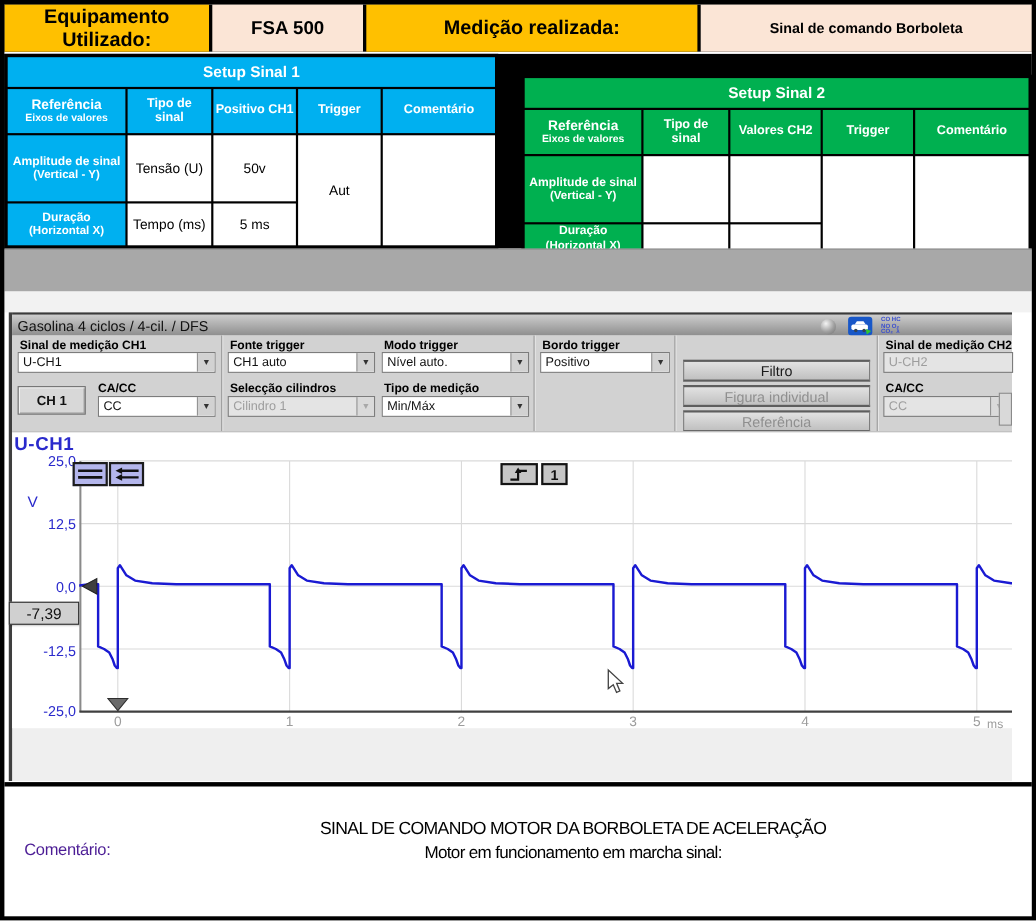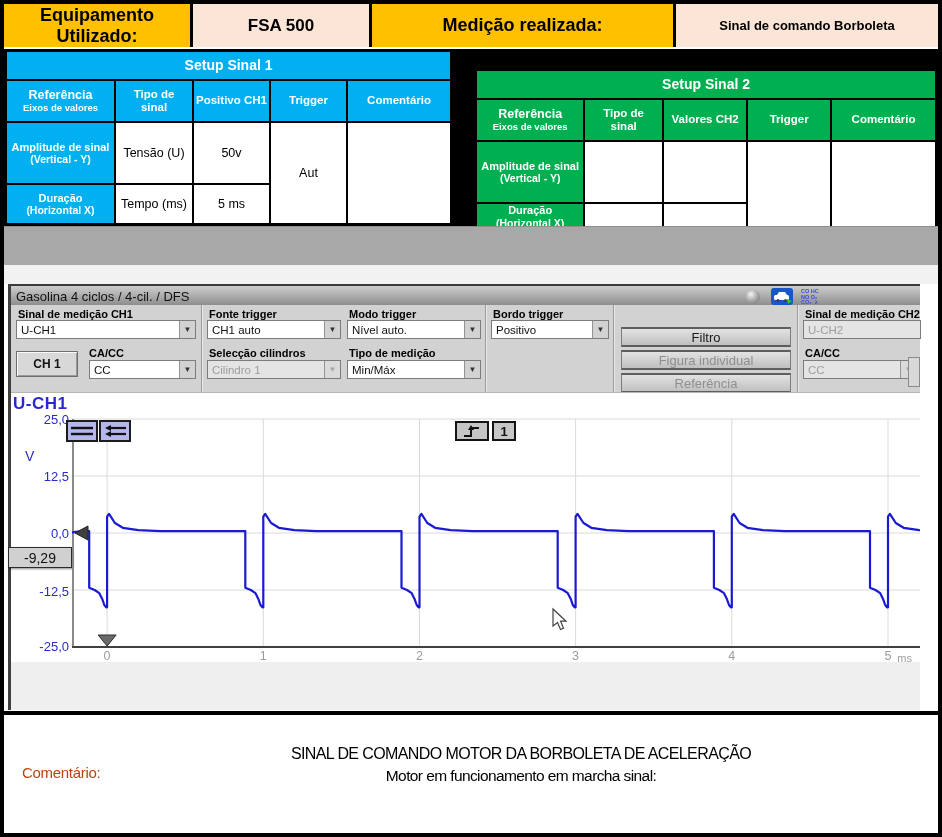--- a/index.html
+++ b/index.html
@@ -71,35 +71,35 @@
   .readout { position:absolute; left:-3px; top:154px; width:64px; height:21px; background:#d0d0d0; border:1px solid #2b2b2b;
              box-shadow:1px 1px 2px rgba(0,0,0,.45); display:flex; align-items:center; justify-content:center; font-size:14px; color:#111; }
   .plot-svg { position:absolute; left:61px; top:20px; }
   .zbtn { position:absolute; top:27px; width:32px; height:22px; background:#b4b6ec; border:2px solid #1c1c1c;
           display:flex; align-items:center; justify-content:center; }
   .tbtn { position:absolute; top:28px; height:20px; background:#c6c6c6; border:2px solid #141414;
           display:flex; align-items:center; justify-content:center; font-weight:bold; font-size:13px; color:#111; }
 
   
   .comment { position:absolute; left:4px; top:711px; width:934px; height:122px; background:#fff; border-top:4px solid #000; }
-  .comment .clabel { position:absolute; left:18px; top:49px; font-size:15px; letter-spacing:-0.3px; color:#c2410c; }
+  .comment .clabel { position:absolute; left:18px; top:49px; font-size:15px; letter-spacing:-0.3px; color:#4c1d95; }
   .comment .cmid { position:absolute; left:100px; right:0; top:30px; text-align:center; color:#000; letter-spacing:-0.6px; }
   .comment .l1 { font-size:16px; }
   .comment .l2 { font-size:15.5px; margin-top:4px; }
 </style>
 </head>
 <body>
 
 <div id="page" style="--orange: #FFC000; --pink: #FBE5D6; --blue: #00B0F0; --green: #00B050;">
 
   <div class="hdr">
     <div class="cell orange" style="width:186px">
       <span>Equipamento Utilizado:</span>
     </div>
-    <div class="cell pink" style="width:176px;font-size:17px">
+    <div class="cell pink" style="width:137px;font-size:17px">
       <span>FSA 500</span>
     </div>
     <div class="cell orange" style="width:301px">
       <span>Medição realizada:</span>
     </div>
     <div class="cell pink" style="flex:1;font-size:13px">
       <span>Sinal de comando Borboleta</span>
     </div>
   </div>
 
@@ -241,21 +241,21 @@
     </div>
 
     <div class="wave">
       <span class="ch-title">U-CH1</span>
       <span class="ylab" style="left:14px;top:19px">25,0</span>
       <span class="vunit">V</span>
       <span class="ylab" style="left:14px;top:76px">12,5</span>
       <span class="ylab" style="left:14px;top:133px">0,0</span>
       <span class="ylab" style="left:14px;top:191px">-12,5</span>
       <span class="ylab" style="left:14px;top:246px">-25,0</span>
-      <div class="readout">-9,29</div>
+      <div class="readout">-7,39</div>
 
       <svg id="plot-svg" class="plot-svg" width="848" height="250">
           <line x1="35.1" y1="6" x2="35.1" y2="234" stroke="#dadada" stroke-width="1"></line>
           <line x1="191.3" y1="6" x2="191.3" y2="234" stroke="#dadada" stroke-width="1"></line>
           <line x1="347.5" y1="6" x2="347.5" y2="234" stroke="#dadada" stroke-width="1"></line>
           <line x1="503.6" y1="6" x2="503.6" y2="234" stroke="#dadada" stroke-width="1"></line>
           <line x1="659.8" y1="6" x2="659.8" y2="234" stroke="#dadada" stroke-width="1"></line>
           <line x1="816.0" y1="6" x2="816.0" y2="234" stroke="#dadada" stroke-width="1"></line>
           <line x1="0" y1="6.0" x2="848" y2="6.0" stroke="#dadada" stroke-width="1"></line>
           <line x1="0" y1="63.0" x2="848" y2="63.0" stroke="#dadada" stroke-width="1"></line>

